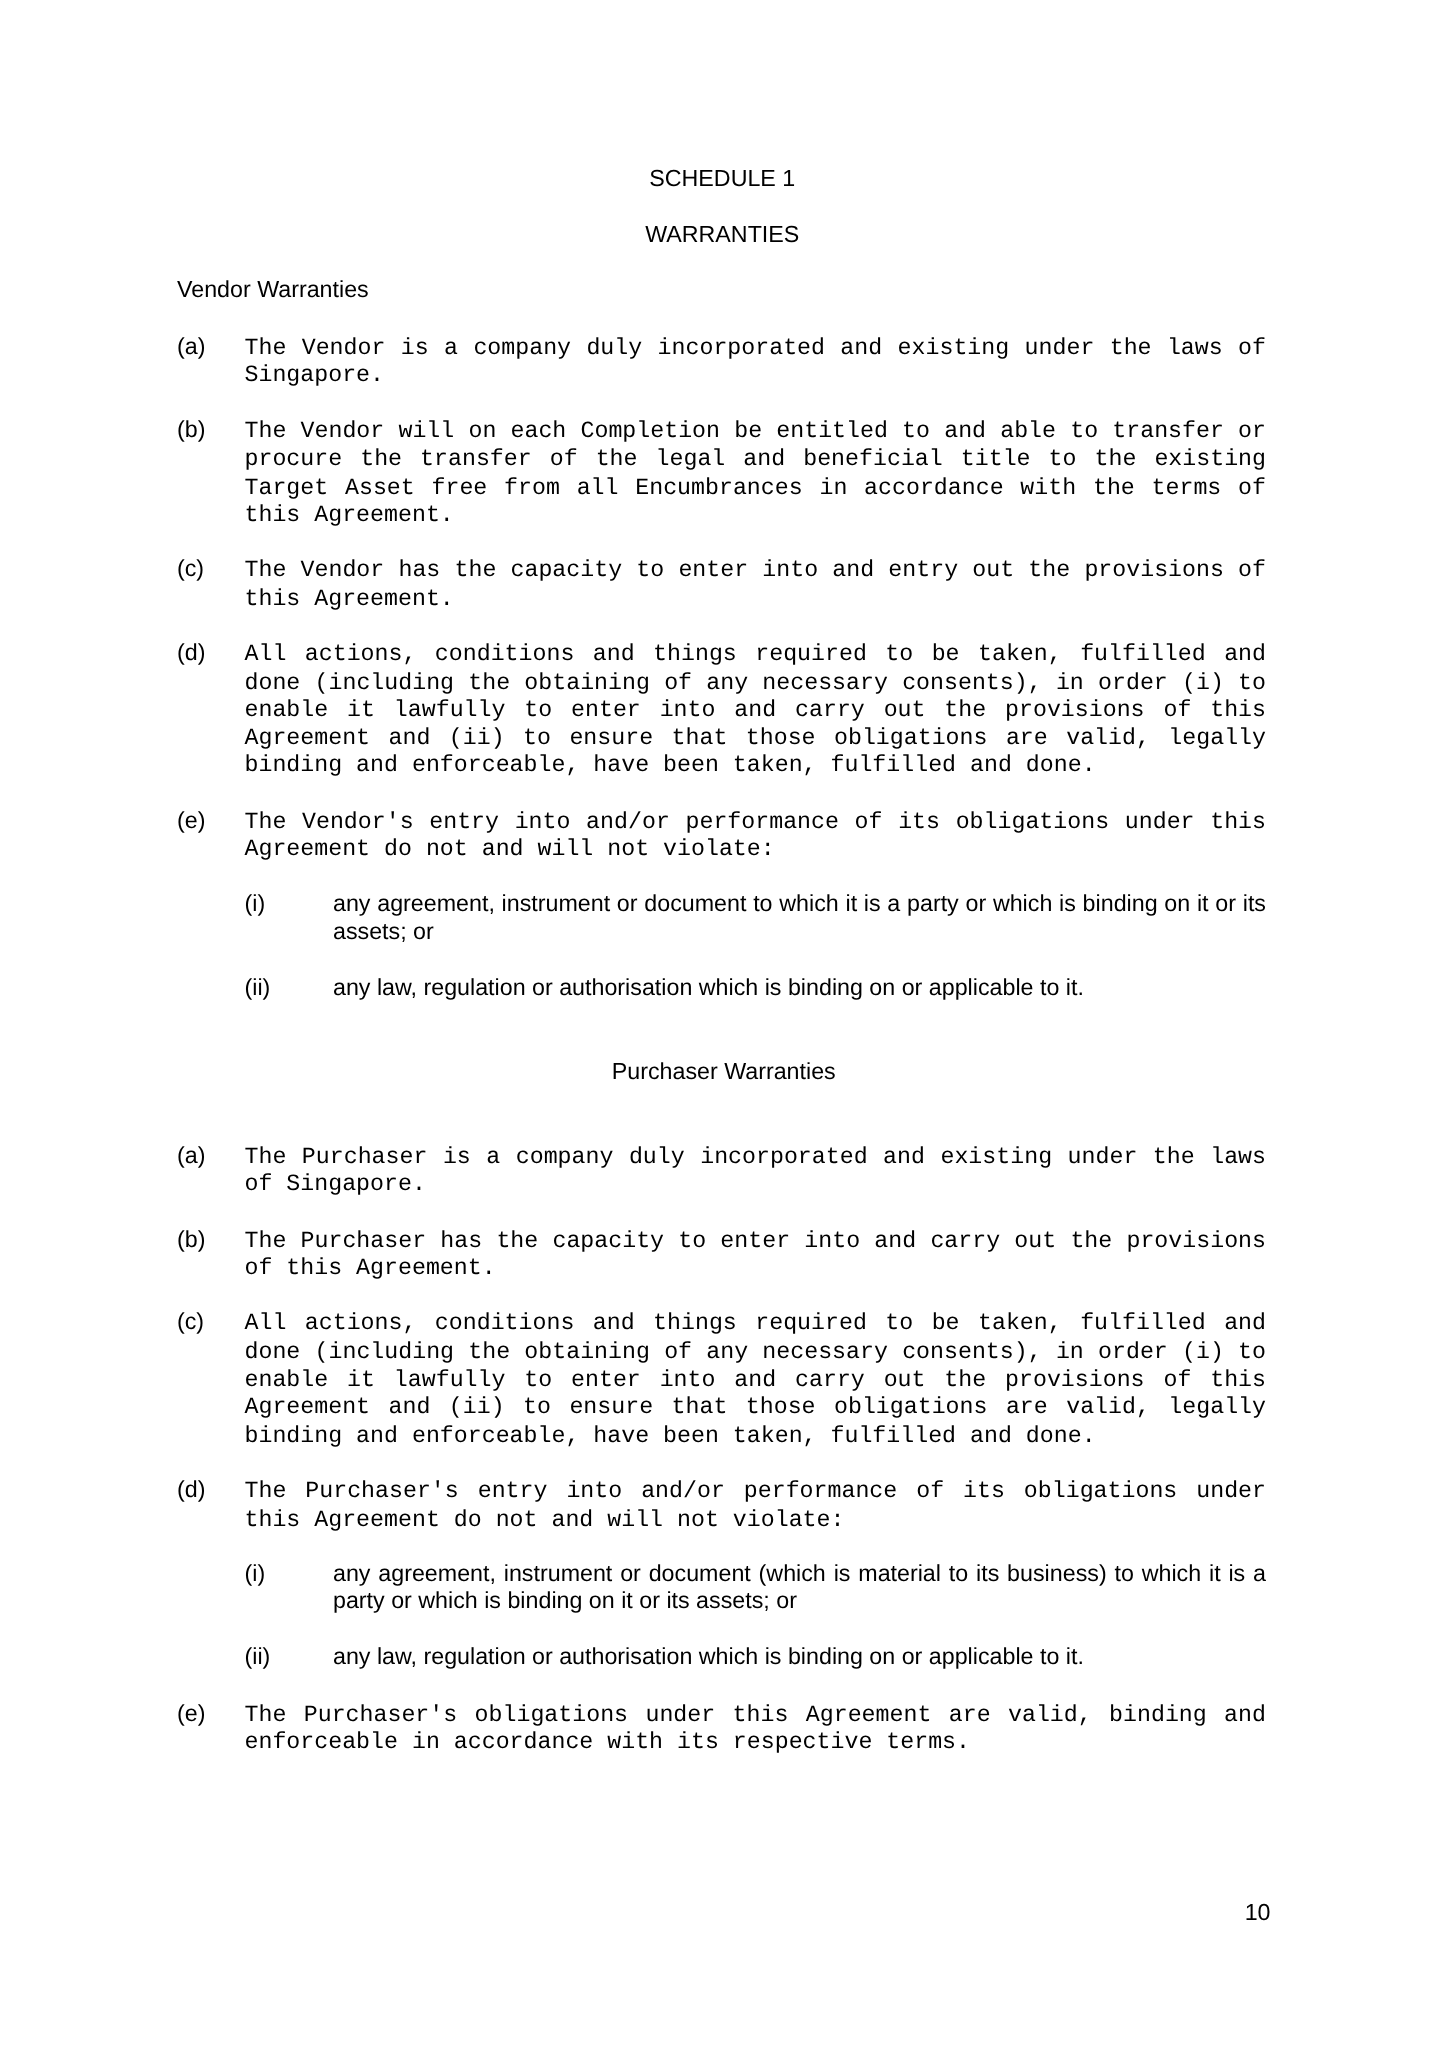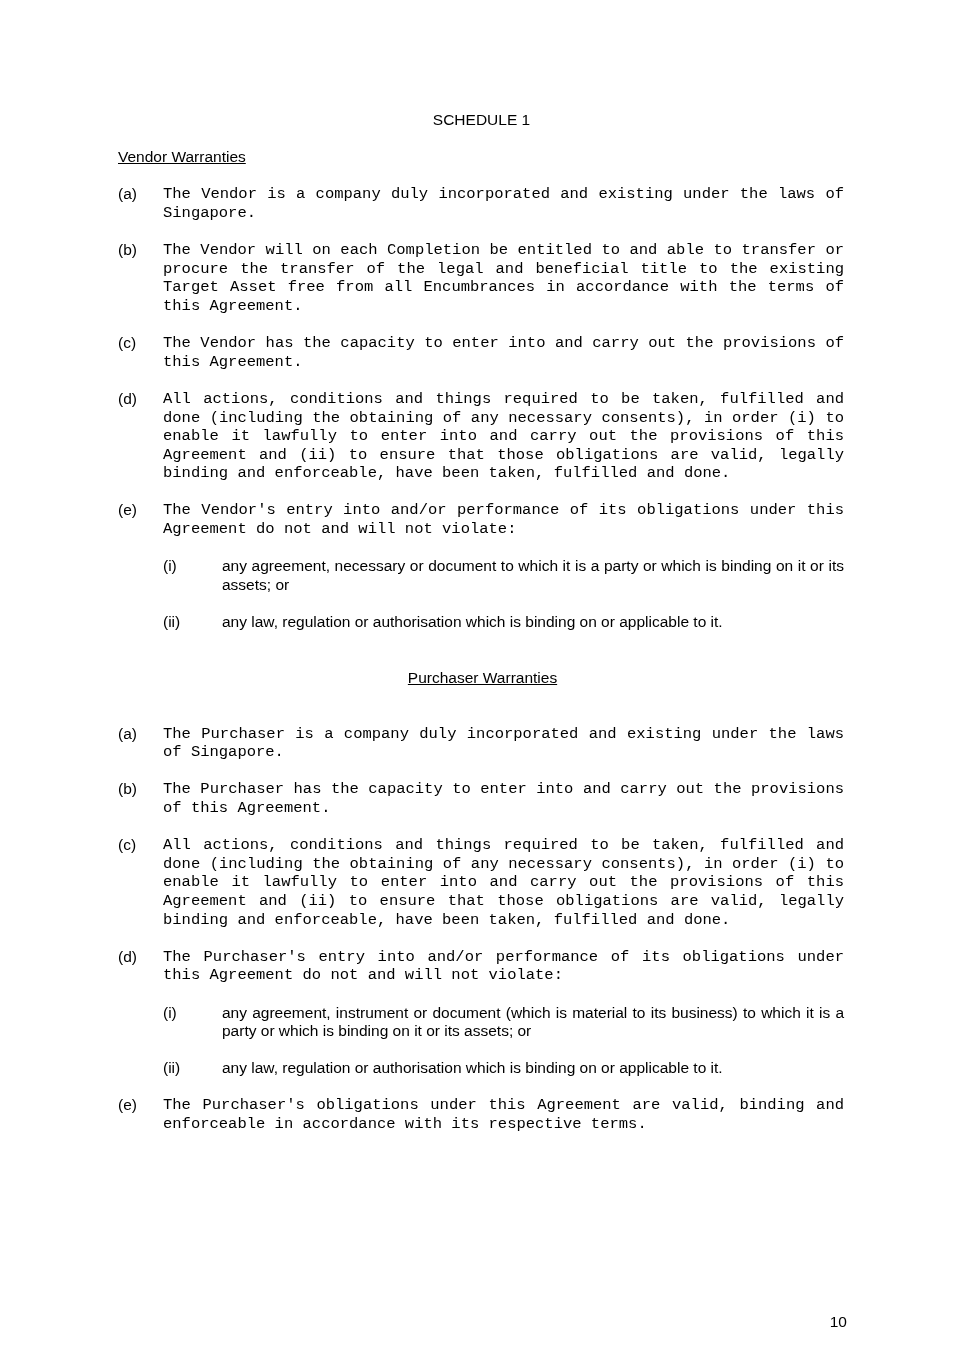--- a/index.html
+++ b/index.html
@@ -19,21 +19,20 @@
     box-sizing: border-box;
     padding: 111px 118px 0 118px;
     overflow: hidden;
   }
   .doc-title {
     text-align: center;
     margin: 0 0 18.6px 0;
     width: 727px;
   }
   .section-heading {
-    text-decoration: underline;
     margin: 0 0 18.6px 0;
   }
   .section-heading.spaced {
     margin-top: 37.2px;
     margin-bottom: 37.2px;
     text-align: center;
   }
   .item {
     display: flex;
     margin: 0 0 18.6px 0;
@@ -57,61 +56,62 @@
     width: 59px;
     flex: 0 0 59px;
   }
   .sub-text {
     width: 622px;
     flex: 0 0 622px;
     text-align: justify;
   }
   .page-number {
     position: absolute;
-    top: 1313px;
+    top: 1267px;
     right: 118px;
   }
 </style>
 </head>
 <body>
 
 <div class="page">
 
   <div class="doc-title">SCHEDULE 1</div>
+  <div class="doc-title">WARRANTIES</div>
 
   <div class="section-heading">Vendor Warranties</div>
 
   <div class="item">
     <div class="item-label">(a)</div>
     <div class="item-text">The Vendor is a company duly incorporated and existing under the laws of Singapore.</div>
   </div>
 
   <div class="item">
     <div class="item-label">(b)</div>
     <div class="item-text">The Vendor will on each Completion be entitled to and able to transfer or procure the transfer of the legal and beneficial title to the existing Target Asset free from all Encumbrances in accordance with the terms of this Agreement.</div>
   </div>
 
   <div class="item">
     <div class="item-label">(c)</div>
-    <div class="item-text">The Vendor has the capacity to enter into and carry out the provisions of this Agreement.</div>
+    <div class="item-text">The Vendor has the capacity to enter into and entry out the provisions of this Agreement.</div>
   </div>
 
   <div class="item">
     <div class="item-label">(d)</div>
     <div class="item-text">All actions, conditions and things required to be taken, fulfilled and done (including the obtaining of any necessary consents), in order (i) to enable it lawfully to enter into and carry out the provisions of this Agreement and (ii) to ensure that those obligations are valid, legally binding and enforceable, have been taken, fulfilled and done.</div>
   </div>
 
   <div class="item">
     <div class="item-label">(e)</div>
     <div class="item-text">The Vendor's entry into and/or performance of its obligations under this Agreement do not and will not violate:</div>
   </div>
 
   <div class="subitem">
     <div class="sub-label">(i)</div>
-    <div class="sub-text">any agreement, necessary or document to which it is a party or which is binding on it or its assets; or</div>
+    <div class="sub-text">any agreement, instrument or document to which it is a party or which is binding on it or its assets; or</div>
   </div>
 
   <div class="subitem">
     <div class="sub-label">(ii)</div>
     <div class="sub-text">any law, regulation or authorisation which is binding on or applicable to it.</div>
   </div>
 
   <div class="section-heading spaced">Purchaser Warranties</div>
 
   <div class="item">

